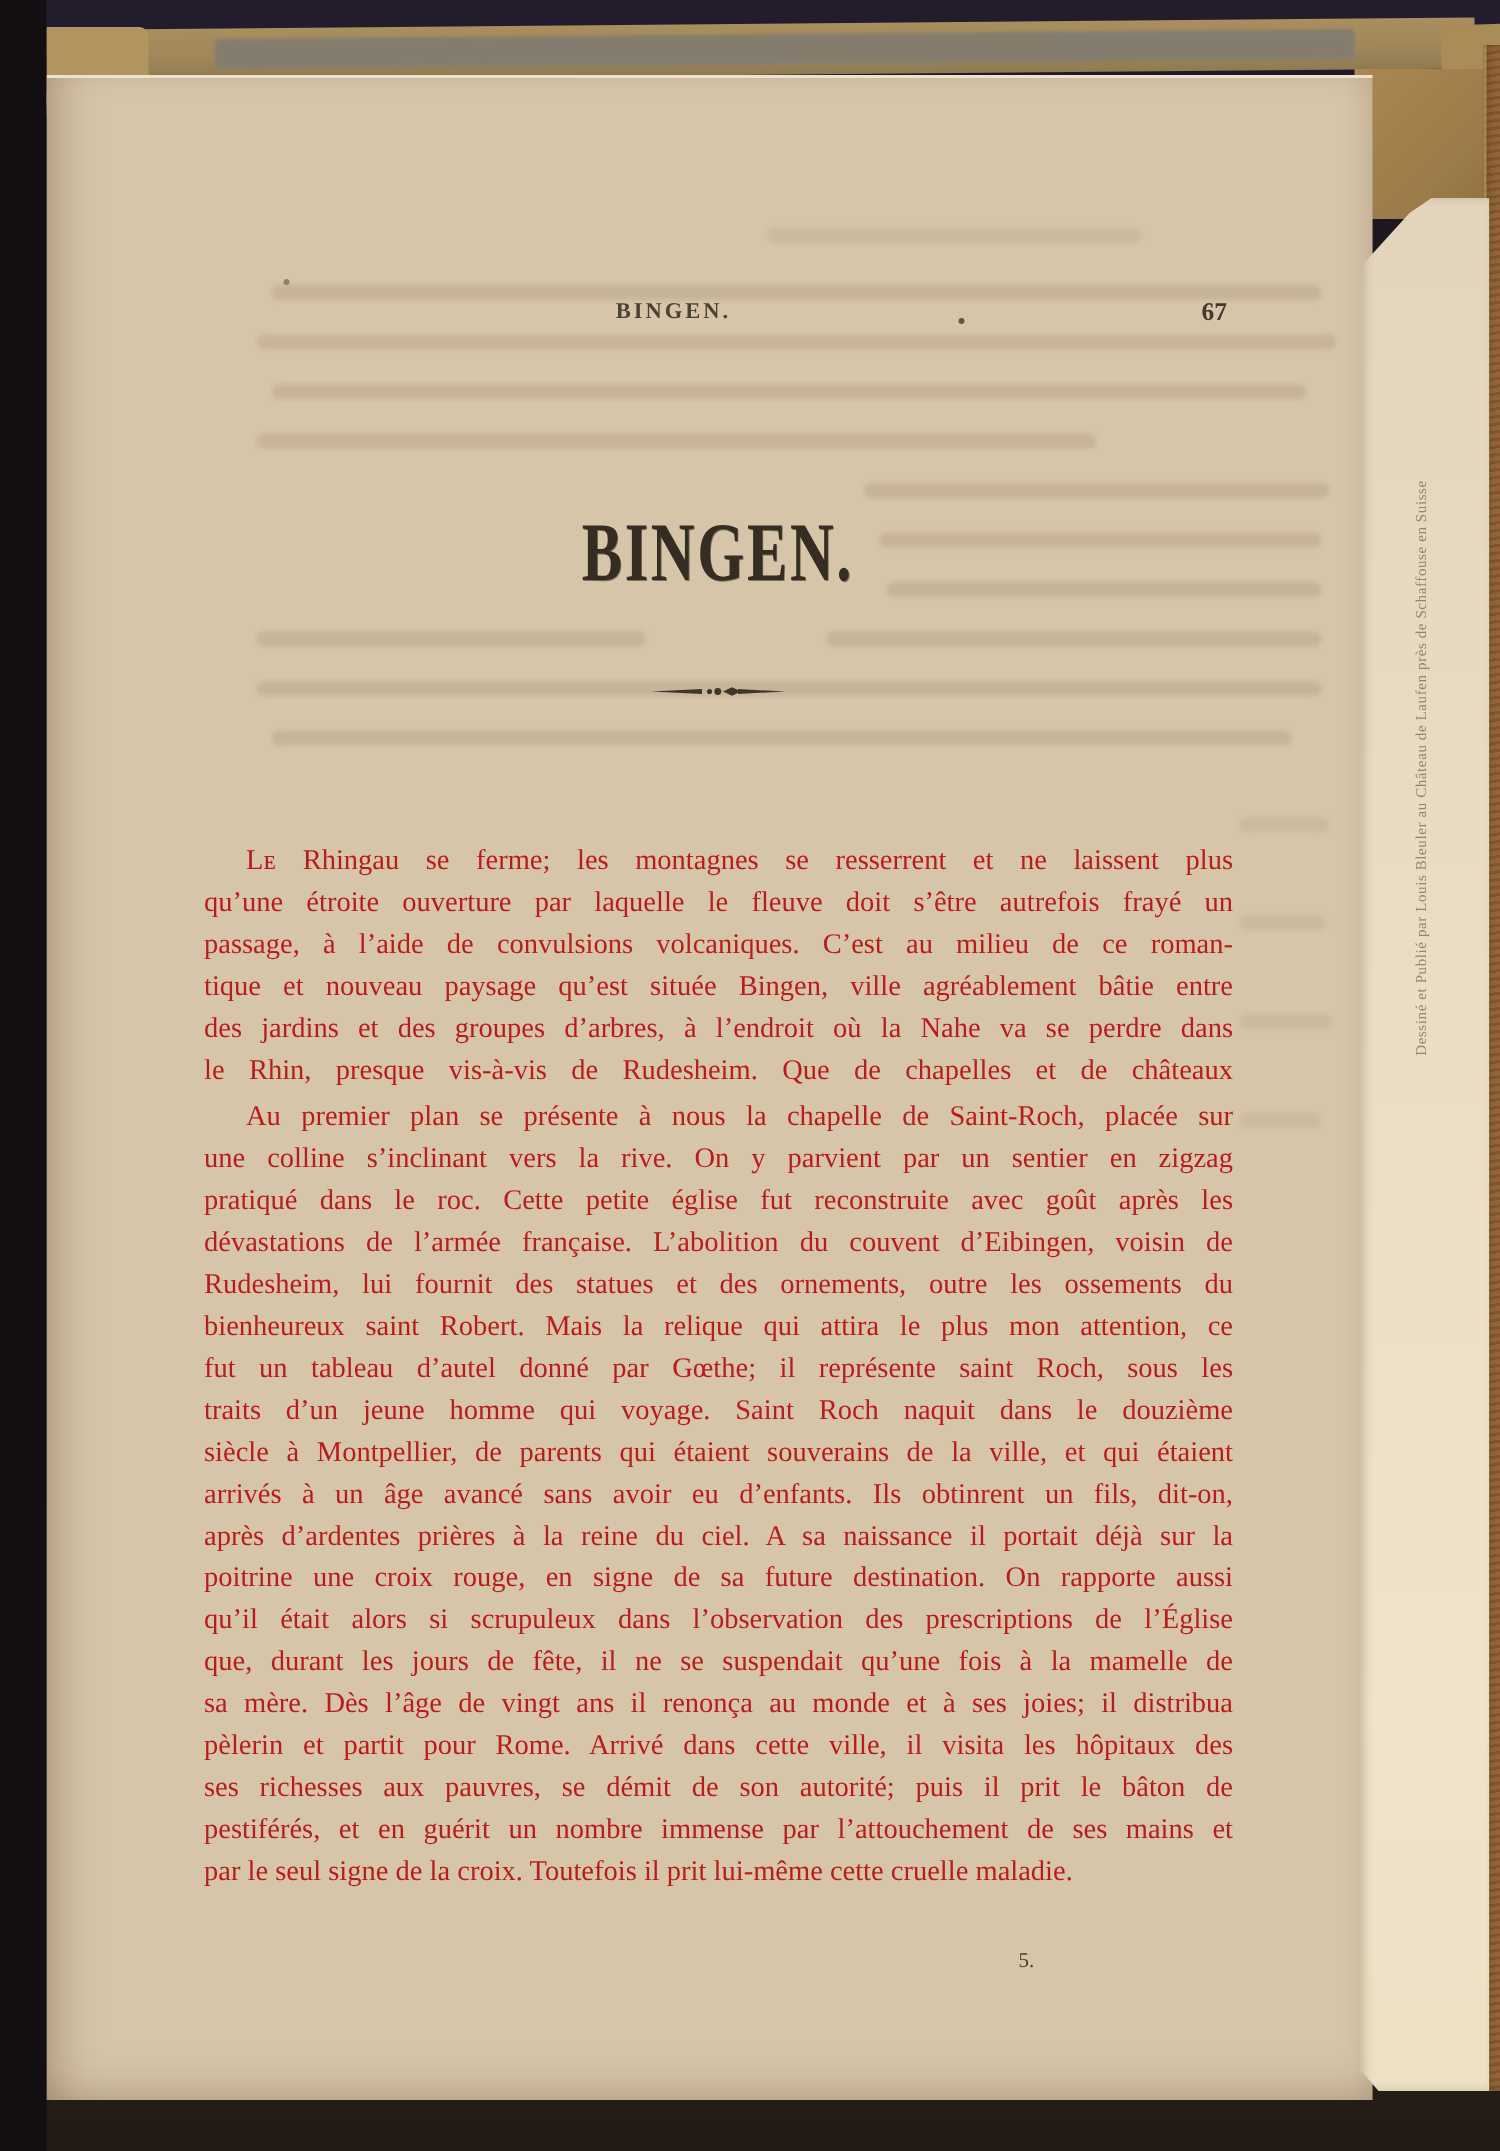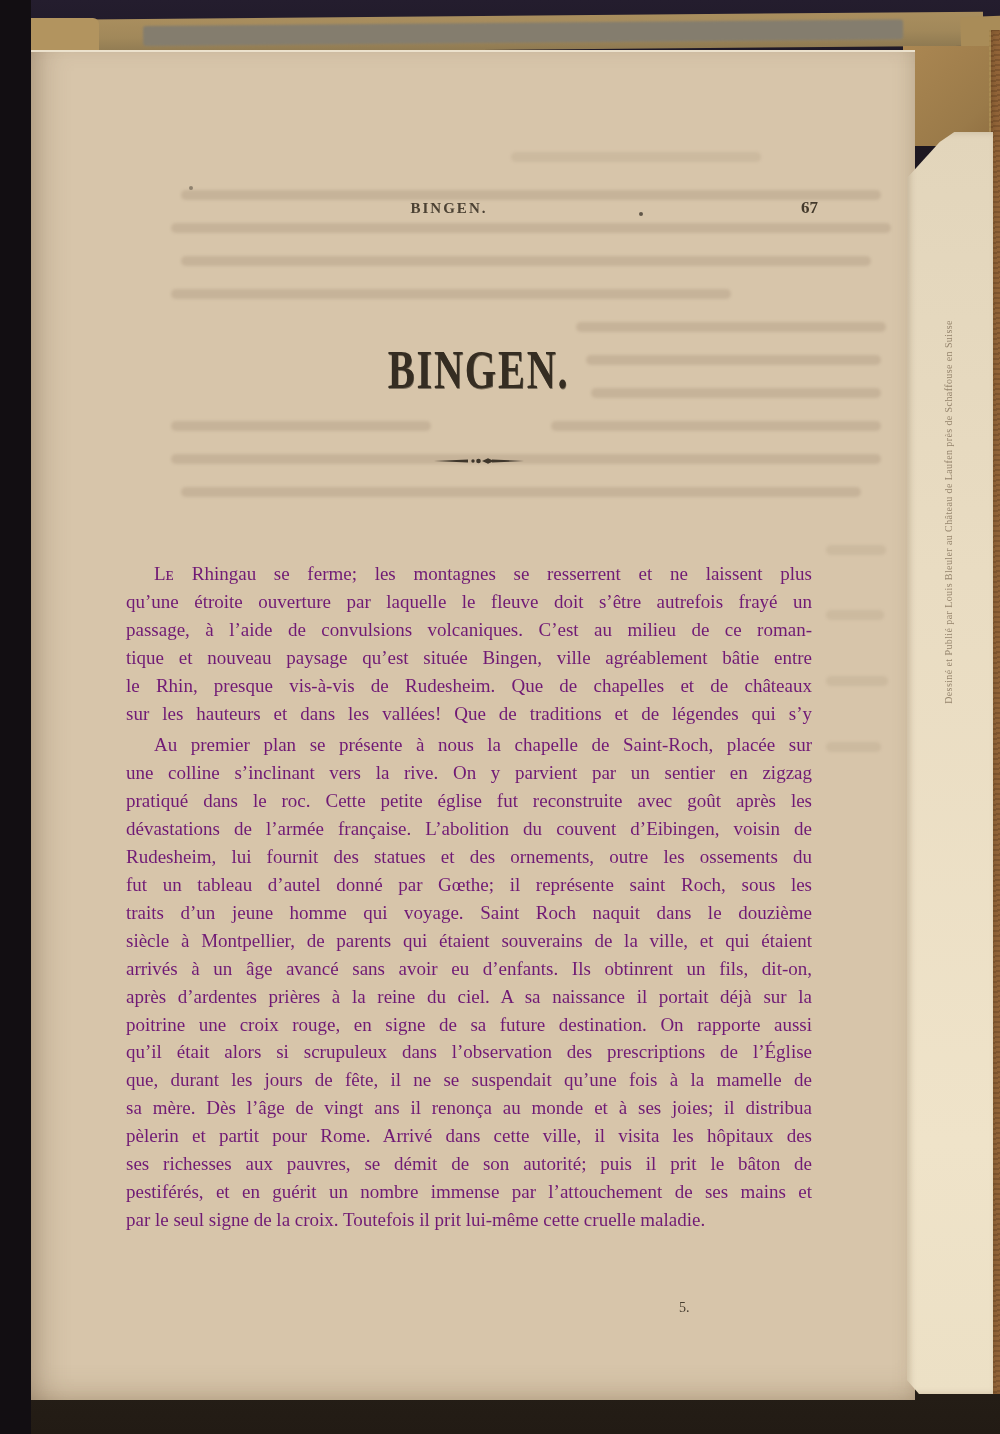--- a/index.html
+++ b/index.html
@@ -77,22 +77,22 @@
     position:absolute; left:105px; top:292px; width:686px; text-align:center;
   }
   .chapter-title span{
     display:inline-block; font-weight:700; font-size:47px; letter-spacing:2px;
     color:#352d22; transform:scale(0.86,1.18); transform-origin:center;
     text-shadow:0.6px 0.6px 0 rgba(53,45,34,0.55);
   }
   .divider{ position:absolute; left:105px; top:404px; width:686px; text-align:center; }
   .divider svg{ display:inline-block; }
   .body-text{
-    position:absolute; left:95px; top:510px; width:686px;
-    font-size:19px; line-height:27.9px; color:#701a75;
+    position:absolute; left:105px; top:510px; width:686px;
+    font-size:19px; line-height:27.9px; color:#b91c1c;
   }
   .para{ margin:0; }
   .para + .para{ margin-top:4px; }
   .line{ text-align:justify; text-align-last:justify; }
   .line.last{ text-align-last:left; }
   .line.indent{ text-indent:28px; }
   .signature{
     position:absolute; left:648px; top:1250px; font-size:14px; color:#473e30;
   }
   
@@ -156,29 +156,30 @@
         <polygon points="90,7 58,5.4 58,8.6" fill="#3e362b"></polygon>
       </svg>
     </div>
 
     <div class="body-text">
         <div class="para">
           <div class="line indent">Lᴇ Rhingau se ferme; les montagnes se resserrent et ne laissent plus</div>
           <div class="line">qu’une étroite ouverture par laquelle le fleuve doit s’être autrefois frayé un</div>
           <div class="line">passage, à l’aide de convulsions volcaniques. C’est au milieu de ce roman-</div>
           <div class="line">tique et nouveau paysage qu’est située Bingen, ville agréablement bâtie entre</div>
+          <div class="line">des jardins et des groupes d’arbres, à l’endroit où la Nahe va se perdre dans</div>
           <div class="line">le Rhin, presque vis-à-vis de Rudesheim. Que de chapelles et de châteaux</div>
-          <div class="line">sur les hauteurs et dans les vallées! Que de traditions et de légendes qui s’y</div>
         </div>
         <div class="para">
           <div class="line indent">Au premier plan se présente à nous la chapelle de Saint-Roch, placée sur</div>
           <div class="line">une colline s’inclinant vers la rive. On y parvient par un sentier en zigzag</div>
           <div class="line">pratiqué dans le roc. Cette petite église fut reconstruite avec goût après les</div>
           <div class="line">dévastations de l’armée française. L’abolition du couvent d’Eibingen, voisin de</div>
           <div class="line">Rudesheim, lui fournit des statues et des ornements, outre les ossements du</div>
+          <div class="line">bienheureux saint Robert. Mais la relique qui attira le plus mon attention, ce</div>
           <div class="line">fut un tableau d’autel donné par Gœthe; il représente saint Roch, sous les</div>
           <div class="line">traits d’un jeune homme qui voyage. Saint Roch naquit dans le douzième</div>
           <div class="line">siècle à Montpellier, de parents qui étaient souverains de la ville, et qui étaient</div>
           <div class="line">arrivés à un âge avancé sans avoir eu d’enfants. Ils obtinrent un fils, dit-on,</div>
           <div class="line">après d’ardentes prières à la reine du ciel. A sa naissance il portait déjà sur la</div>
           <div class="line">poitrine une croix rouge, en signe de sa future destination. On rapporte aussi</div>
           <div class="line">qu’il était alors si scrupuleux dans l’observation des prescriptions de l’Église</div>
           <div class="line">que, durant les jours de fête, il ne se suspendait qu’une fois à la mamelle de</div>
           <div class="line">sa mère. Dès l’âge de vingt ans il renonça au monde et à ses joies; il distribua</div>
           <div class="line">pèlerin et partit pour Rome. Arrivé dans cette ville, il visita les hôpitaux des</div>

